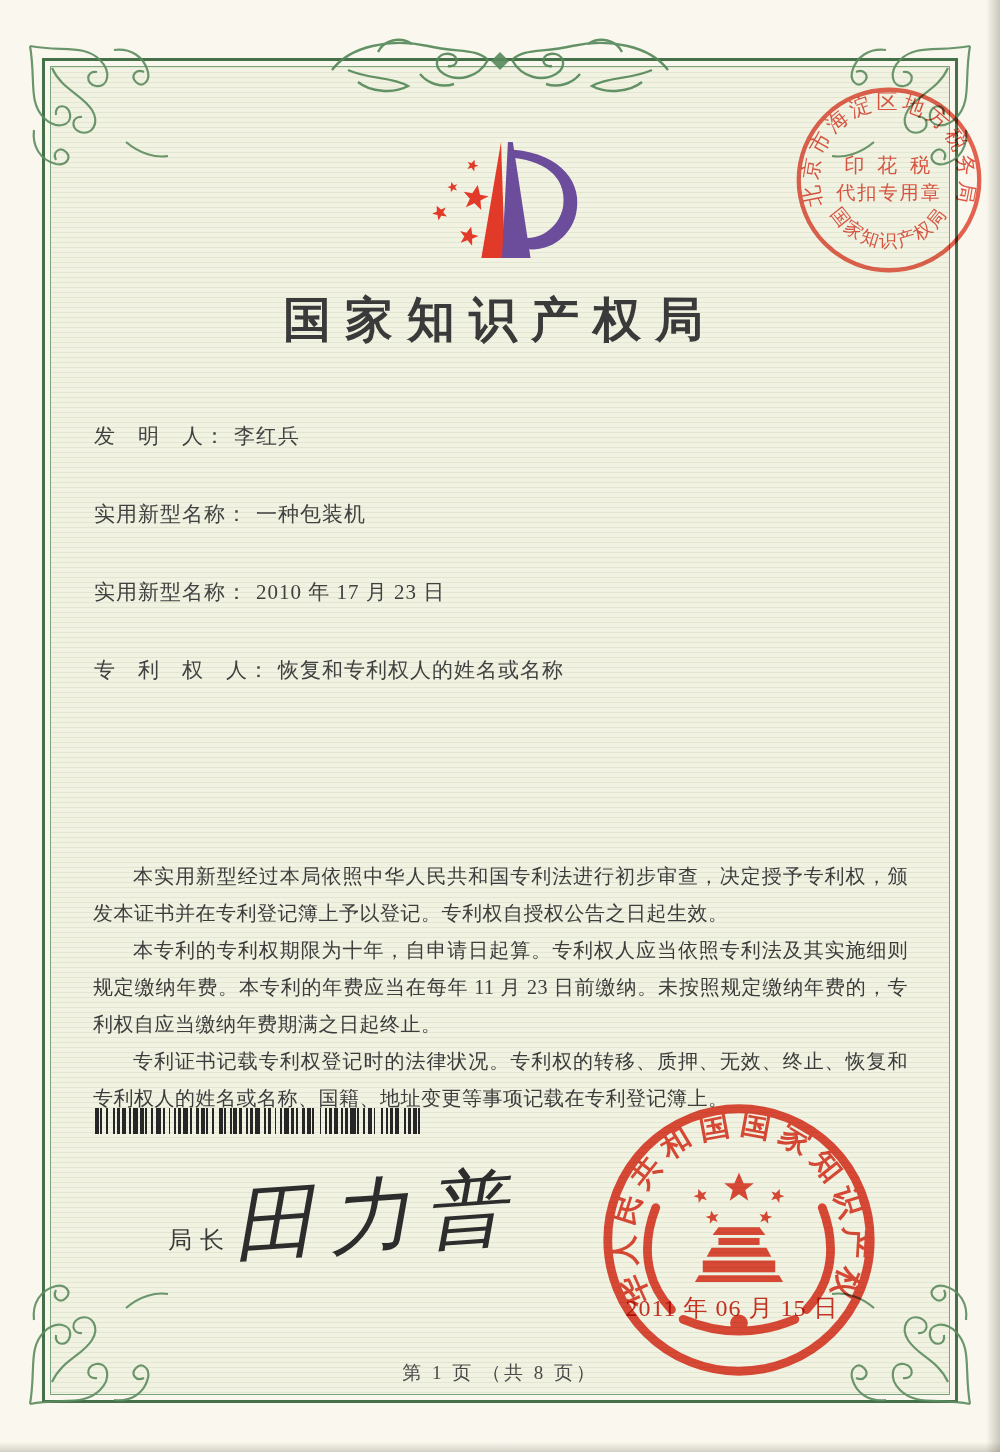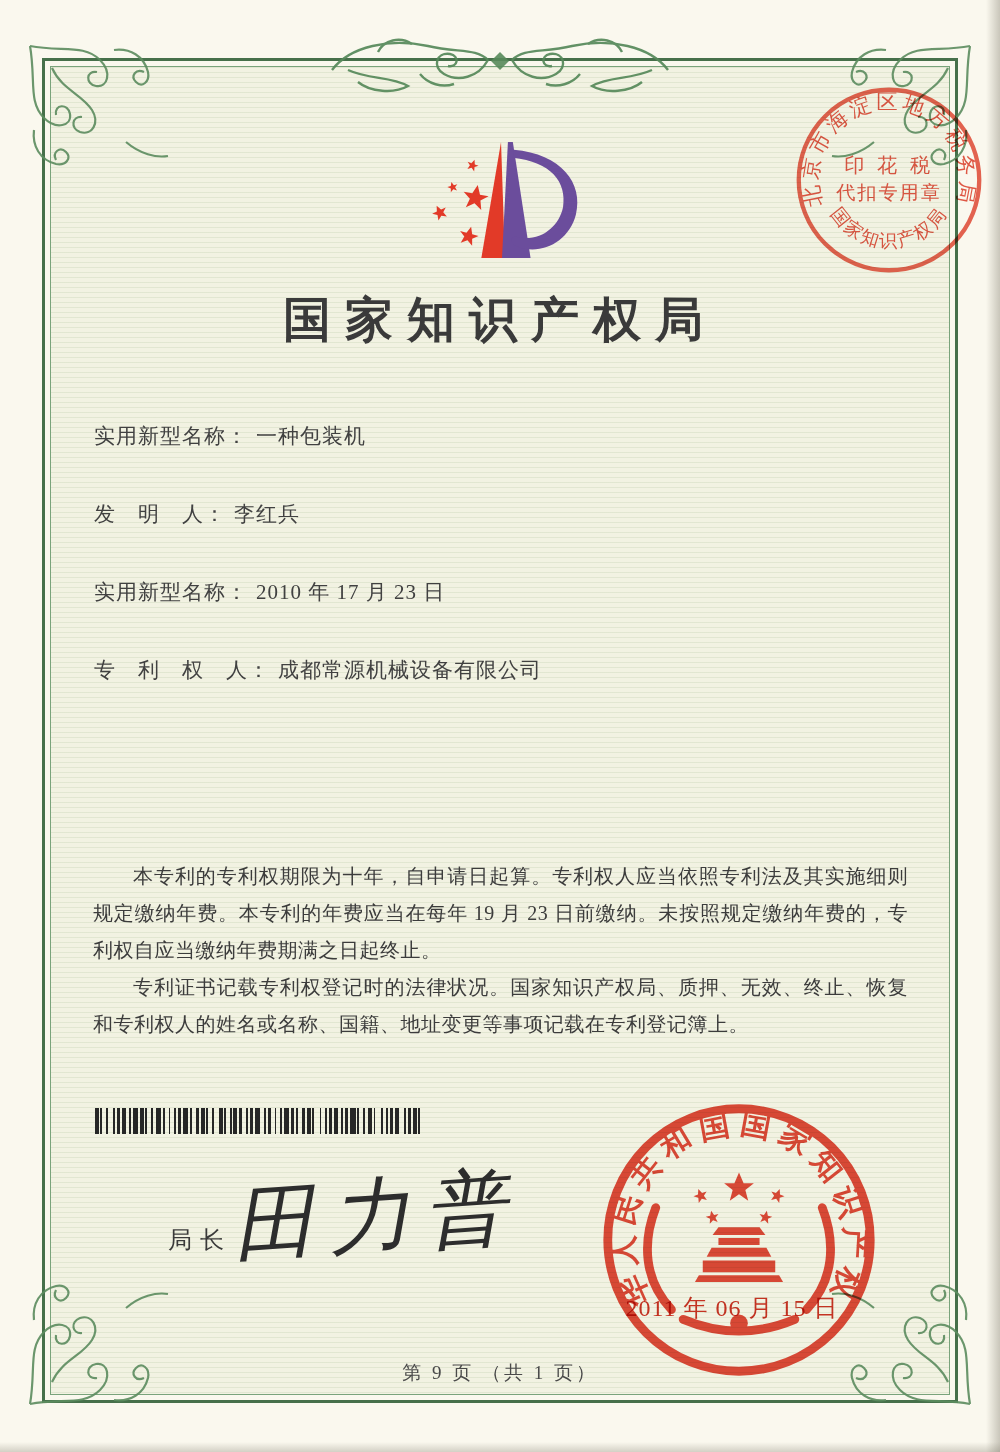--- a/index.html
+++ b/index.html
@@ -127,44 +127,45 @@
       <polygon points="86,6 66,124 90,124" fill="#e23a28"></polygon>
       <polygon points="93,6 87,124 116,124 98,6" fill="#6b4d9c"></polygon>
       <path d="M 99,14 C 147,18 170,48 162,80 C 155,107 128,121 104,113 C 96,110 94,104 100,102
                C 124,109 145,93 149,72 C 153,47 137,26 98,22 Z" fill="#6b4d9c"></path>
     </svg>
 
     <div class="title">国家知识产权局</div>
 
     <div class="fields">
       <div class="field-row">
+        <span>发　明　人：</span><span class="field-value">李红兵</span>
+      </div>
+      <div class="field-row">
         <span>实用新型名称：</span><span class="field-value">一种包装机</span>
       </div>
       <div class="field-row">
-        <span>发　明　人：</span><span class="field-value">李红兵</span>
-      </div>
-      <div class="field-row">
         <span>实用新型名称：</span><span class="field-value">2010 年 17 月 23 日</span>
       </div>
       <div class="field-row">
-        <span>专　利　权　人：</span><span class="field-value">成都常源机械设备有限公司</span>
+        <span>专　利　权　人：</span><span class="field-value">恢复和专利权人的姓名或名称</span>
       </div>
     </div>
 
     <div class="paragraphs">
-      <p>本专利的专利权期限为十年，自申请日起算。专利权人应当依照专利法及其实施细则规定缴纳年费。本专利的年费应当在每年 19 月 23 日前缴纳。未按照规定缴纳年费的，专利权自应当缴纳年费期满之日起终止。</p>
-      <p>专利证书记载专利权登记时的法律状况。国家知识产权局、质押、无效、终止、恢复和专利权人的姓名或名称、国籍、地址变更等事项记载在专利登记簿上。</p>
+      <p>本实用新型经过本局依照中华人民共和国专利法进行初步审查，决定授予专利权，颁发本证书并在专利登记簿上予以登记。专利权自授权公告之日起生效。</p>
+      <p>本专利的专利权期限为十年，自申请日起算。专利权人应当依照专利法及其实施细则规定缴纳年费。本专利的年费应当在每年 11 月 23 日前缴纳。未按照规定缴纳年费的，专利权自应当缴纳年费期满之日起终止。</p>
+      <p>专利证书记载专利权登记时的法律状况。专利权的转移、质押、无效、终止、恢复和专利权人的姓名或名称、国籍、地址变更等事项记载在专利登记簿上。</p>
     </div>
 
     <div class="barcode"><span class="bar" style="width: 3.6px;"></span><span class="space" style="width: 1.8px;"></span><span class="bar" style="width: 1.8px;"></span><span class="space" style="width: 3.6px;"></span><span class="bar" style="width: 1.8px;"></span><span class="space" style="width: 5.4px;"></span><span class="bar" style="width: 1.8px;"></span><span class="space" style="width: 1.8px;"></span><span class="bar" style="width: 3.6px;"></span><span class="space" style="width: 1.8px;"></span><span class="bar" style="width: 3.6px;"></span><span class="space" style="width: 3.6px;"></span><span class="bar" style="width: 1.8px;"></span><span class="space" style="width: 1.8px;"></span><span class="bar" style="width: 5.4px;"></span><span class="space" style="width: 1.8px;"></span><span class="bar" style="width: 3.6px;"></span><span class="space" style="width: 1.8px;"></span><span class="bar" style="width: 1.8px;"></span><span class="space" style="width: 3.6px;"></span><span class="bar" style="width: 1.8px;"></span><span class="space" style="width: 3.6px;"></span><span class="bar" style="width: 5.4px;"></span><span class="space" style="width: 1.8px;"></span><span class="bar" style="width: 1.8px;"></span><span class="space" style="width: 3.6px;"></span><span class="bar" style="width: 1.8px;"></span><span class="space" style="width: 3.6px;"></span><span class="bar" style="width: 1.8px;"></span><span class="space" style="width: 1.8px;"></span><span class="bar" style="width: 3.6px;"></span><span class="space" style="width: 1.8px;"></span><span class="bar" style="width: 5.4px;"></span><span class="space" style="width: 1.8px;"></span><span class="bar" style="width: 1.8px;"></span><span class="space" style="width: 3.6px;"></span><span class="bar" style="width: 3.6px;"></span><span class="space" style="width: 1.8px;"></span><span class="bar" style="width: 3.6px;"></span><span class="space" style="width: 1.8px;"></span><span class="bar" style="width: 1.8px;"></span><span class="space" style="width: 3.6px;"></span><span class="bar" style="width: 1.8px;"></span><span class="space" style="width: 5.4px;"></span><span class="bar" style="width: 3.6px;"></span><span class="space" style="width: 1.8px;"></span><span class="bar" style="width: 1.8px;"></span><span class="space" style="width: 3.6px;"></span><span class="bar" style="width: 1.8px;"></span><span class="space" style="width: 1.8px;"></span><span class="bar" style="width: 3.6px;"></span><span class="space" style="width: 1.8px;"></span><span class="bar" style="width: 3.6px;"></span><span class="space" style="width: 3.6px;"></span><span class="bar" style="width: 1.8px;"></span><span class="space" style="width: 1.8px;"></span><span class="bar" style="width: 3.6px;"></span><span class="space" style="width: 1.8px;"></span><span class="bar" style="width: 5.4px;"></span><span class="space" style="width: 3.6px;"></span><span class="bar" style="width: 1.8px;"></span><span class="space" style="width: 1.8px;"></span><span class="bar" style="width: 3.6px;"></span><span class="space" style="width: 3.6px;"></span><span class="bar" style="width: 1.8px;"></span><span class="space" style="width: 3.6px;"></span><span class="bar" style="width: 1.8px;"></span><span class="space" style="width: 1.8px;"></span><span class="bar" style="width: 5.4px;"></span><span class="space" style="width: 1.8px;"></span><span class="bar" style="width: 3.6px;"></span><span class="space" style="width: 1.8px;"></span><span class="bar" style="width: 1.8px;"></span><span class="space" style="width: 3.6px;"></span><span class="bar" style="width: 3.6px;"></span><span class="space" style="width: 1.8px;"></span><span class="bar" style="width: 3.6px;"></span><span class="space" style="width: 1.8px;"></span><span class="bar" style="width: 1.8px;"></span><span class="space" style="width: 5.4px;"></span><span class="bar" style="width: 1.8px;"></span><span class="space" style="width: 3.6px;"></span><span class="bar" style="width: 1.8px;"></span><span class="space" style="width: 1.8px;"></span><span class="bar" style="width: 3.6px;"></span><span class="space" style="width: 1.8px;"></span><span class="bar" style="width: 3.6px;"></span><span class="space" style="width: 3.6px;"></span><span class="bar" style="width: 1.8px;"></span><span class="space" style="width: 1.8px;"></span><span class="bar" style="width: 3.6px;"></span><span class="space" style="width: 1.8px;"></span><span class="bar" style="width: 5.4px;"></span><span class="space" style="width: 1.8px;"></span><span class="bar" style="width: 1.8px;"></span><span class="space" style="width: 3.6px;"></span><span class="bar" style="width: 1.8px;"></span><span class="space" style="width: 3.6px;"></span><span class="bar" style="width: 3.6px;"></span><span class="space" style="width: 1.8px;"></span><span class="bar" style="width: 1.8px;"></span><span class="space" style="width: 5.4px;"></span><span class="bar" style="width: 1.8px;"></span><span class="space" style="width: 3.6px;"></span><span class="bar" style="width: 1.8px;"></span><span class="space" style="width: 1.8px;"></span><span class="bar" style="width: 3.6px;"></span><span class="space" style="width: 1.8px;"></span><span class="bar" style="width: 3.6px;"></span><span class="space" style="width: 5.4px;"></span><span class="bar" style="width: 1.8px;"></span><span class="space" style="width: 1.8px;"></span><span class="bar" style="width: 3.6px;"></span><span class="space" style="width: 1.8px;"></span><span class="bar" style="width: 3.6px;"></span><span class="space" style="width: 1.8px;"></span><span class="bar" style="width: 1.8px;"></span><span class="space" style="width: 3.6px;"></span></div>
 
     <div class="sig-title">局长</div>
     <div class="sig-name">田力普</div>
 
-    <div class="footer">第 9 页 （共 1 页）</div>
+    <div class="footer">第 1 页 （共 8 页）</div>
   </div>
 
   <svg class="stamp tax-stamp" viewBox="0 0 200 200">
     <defs>
       <path id="tax-top-arc" d="M 30.5,125 A 74,74 0 1 1 169.5,125"></path>
       <path id="tax-bottom-arc" d="M 39.4,135 A 70,70 0 0 0 160.6,135"></path>
     </defs>
     <circle cx="100" cy="100" r="94" fill="none" stroke="#e4503c" stroke-width="4.5"></circle>
     <text font-size="22" letter-spacing="4" fill="#e0422f">
       <textPath href="#tax-top-arc" startOffset="50%" text-anchor="middle">北京市海淀区地方税务局</textPath>

